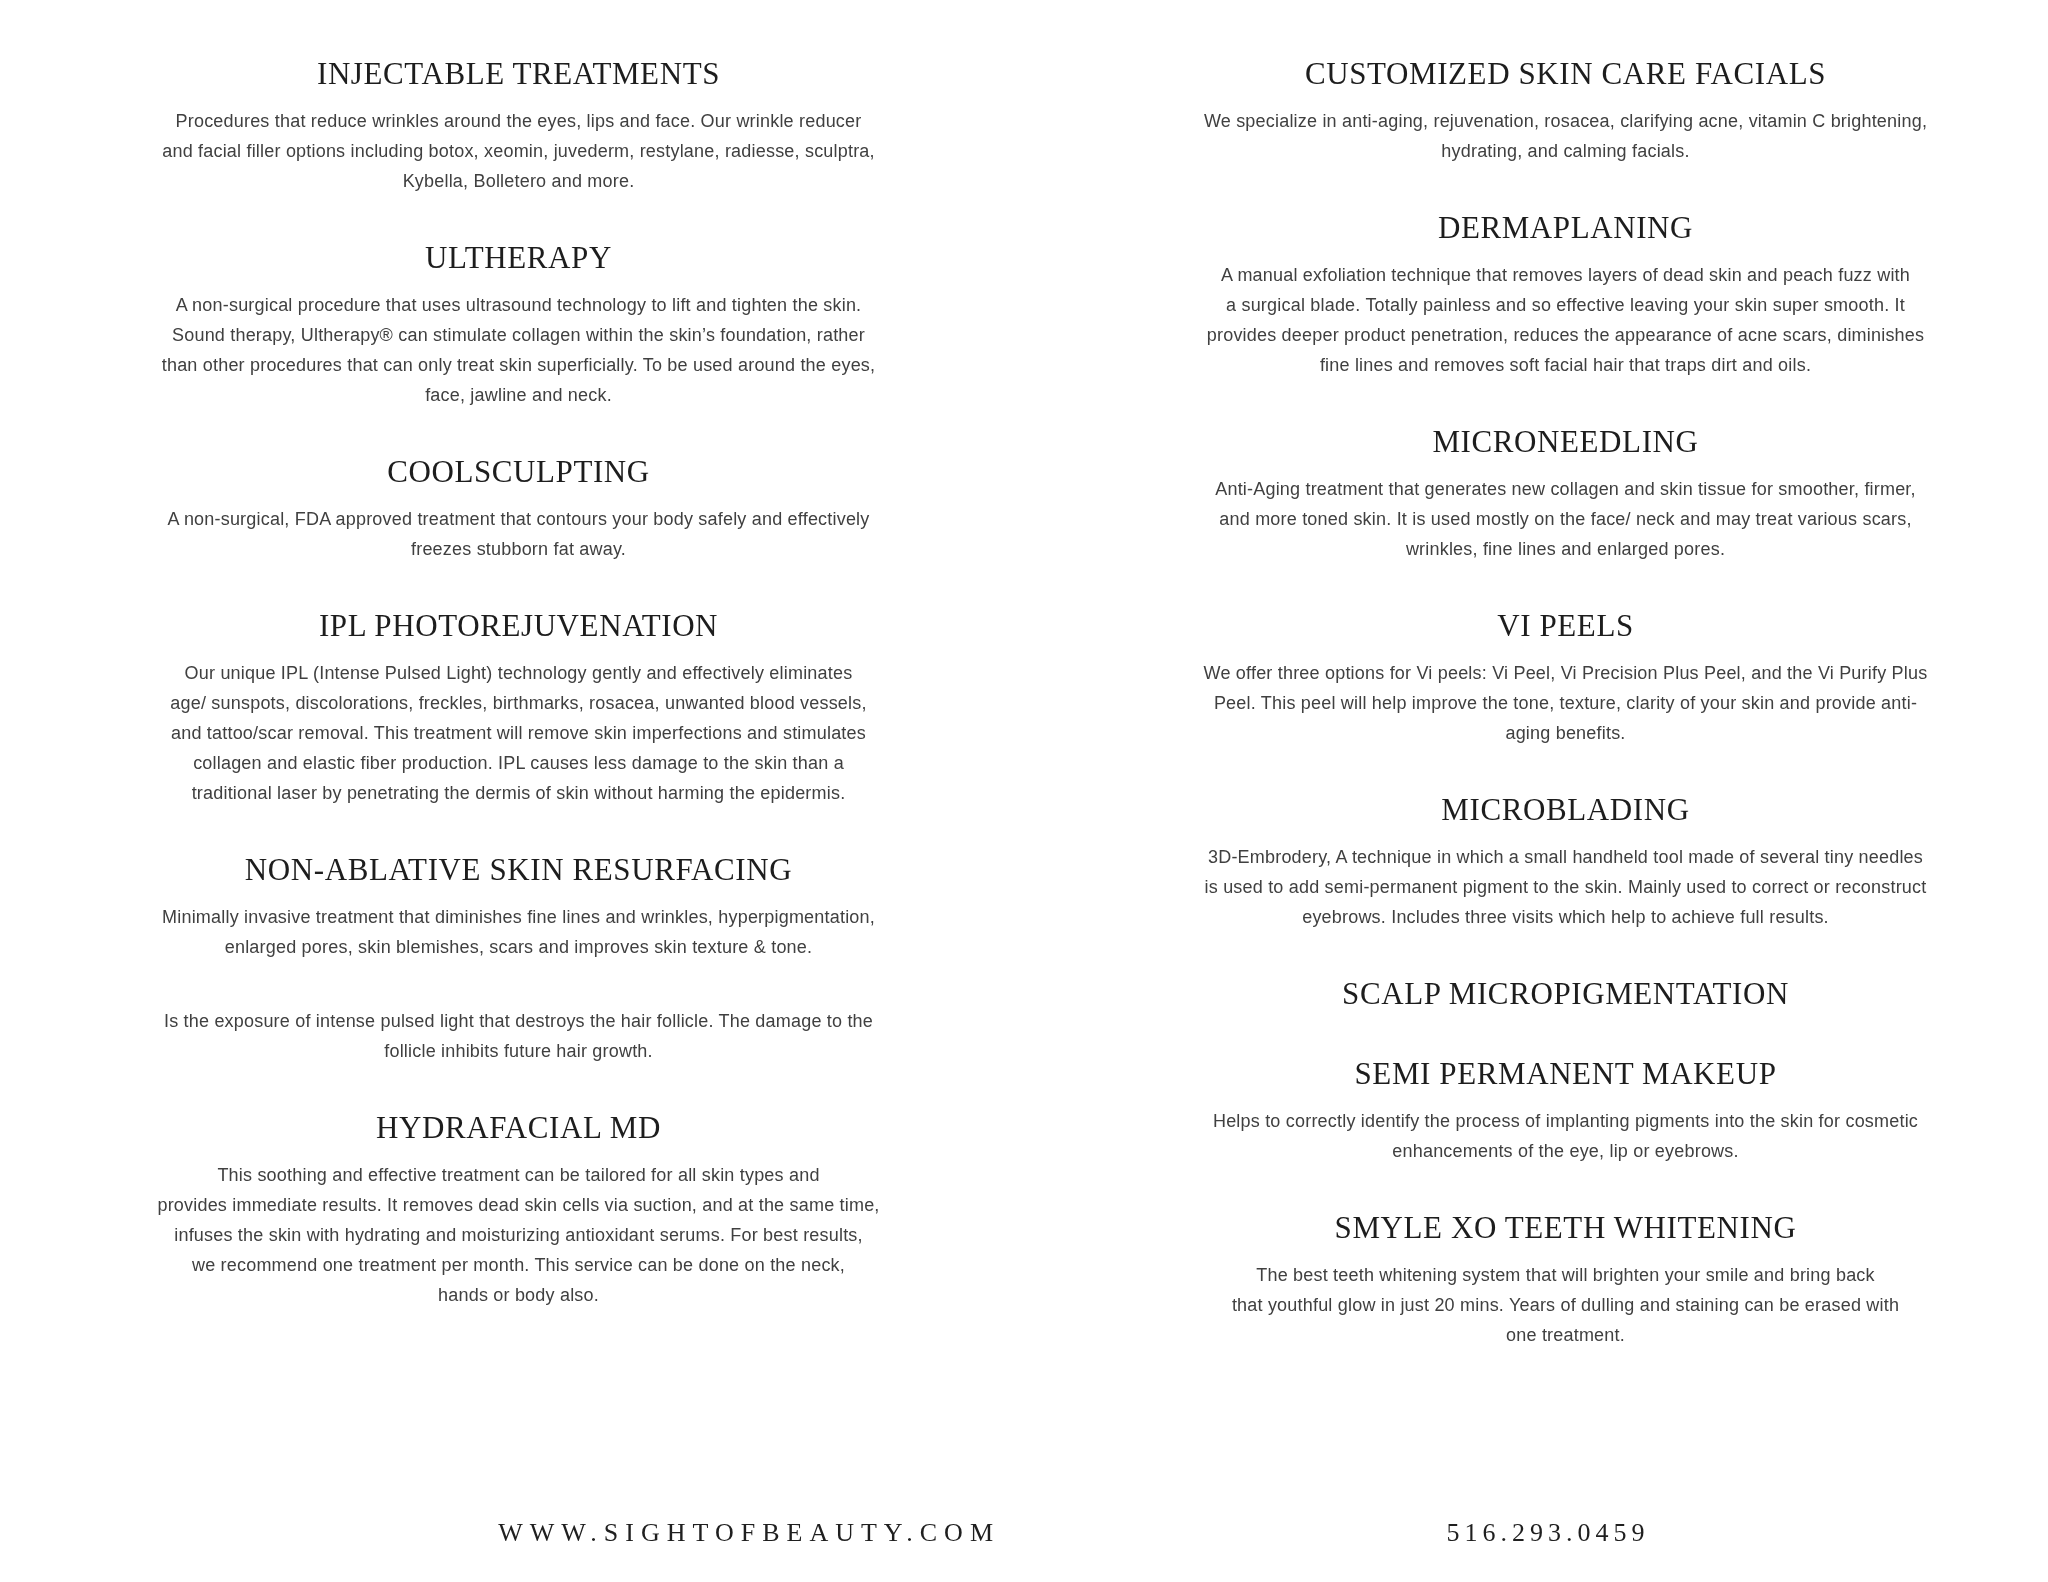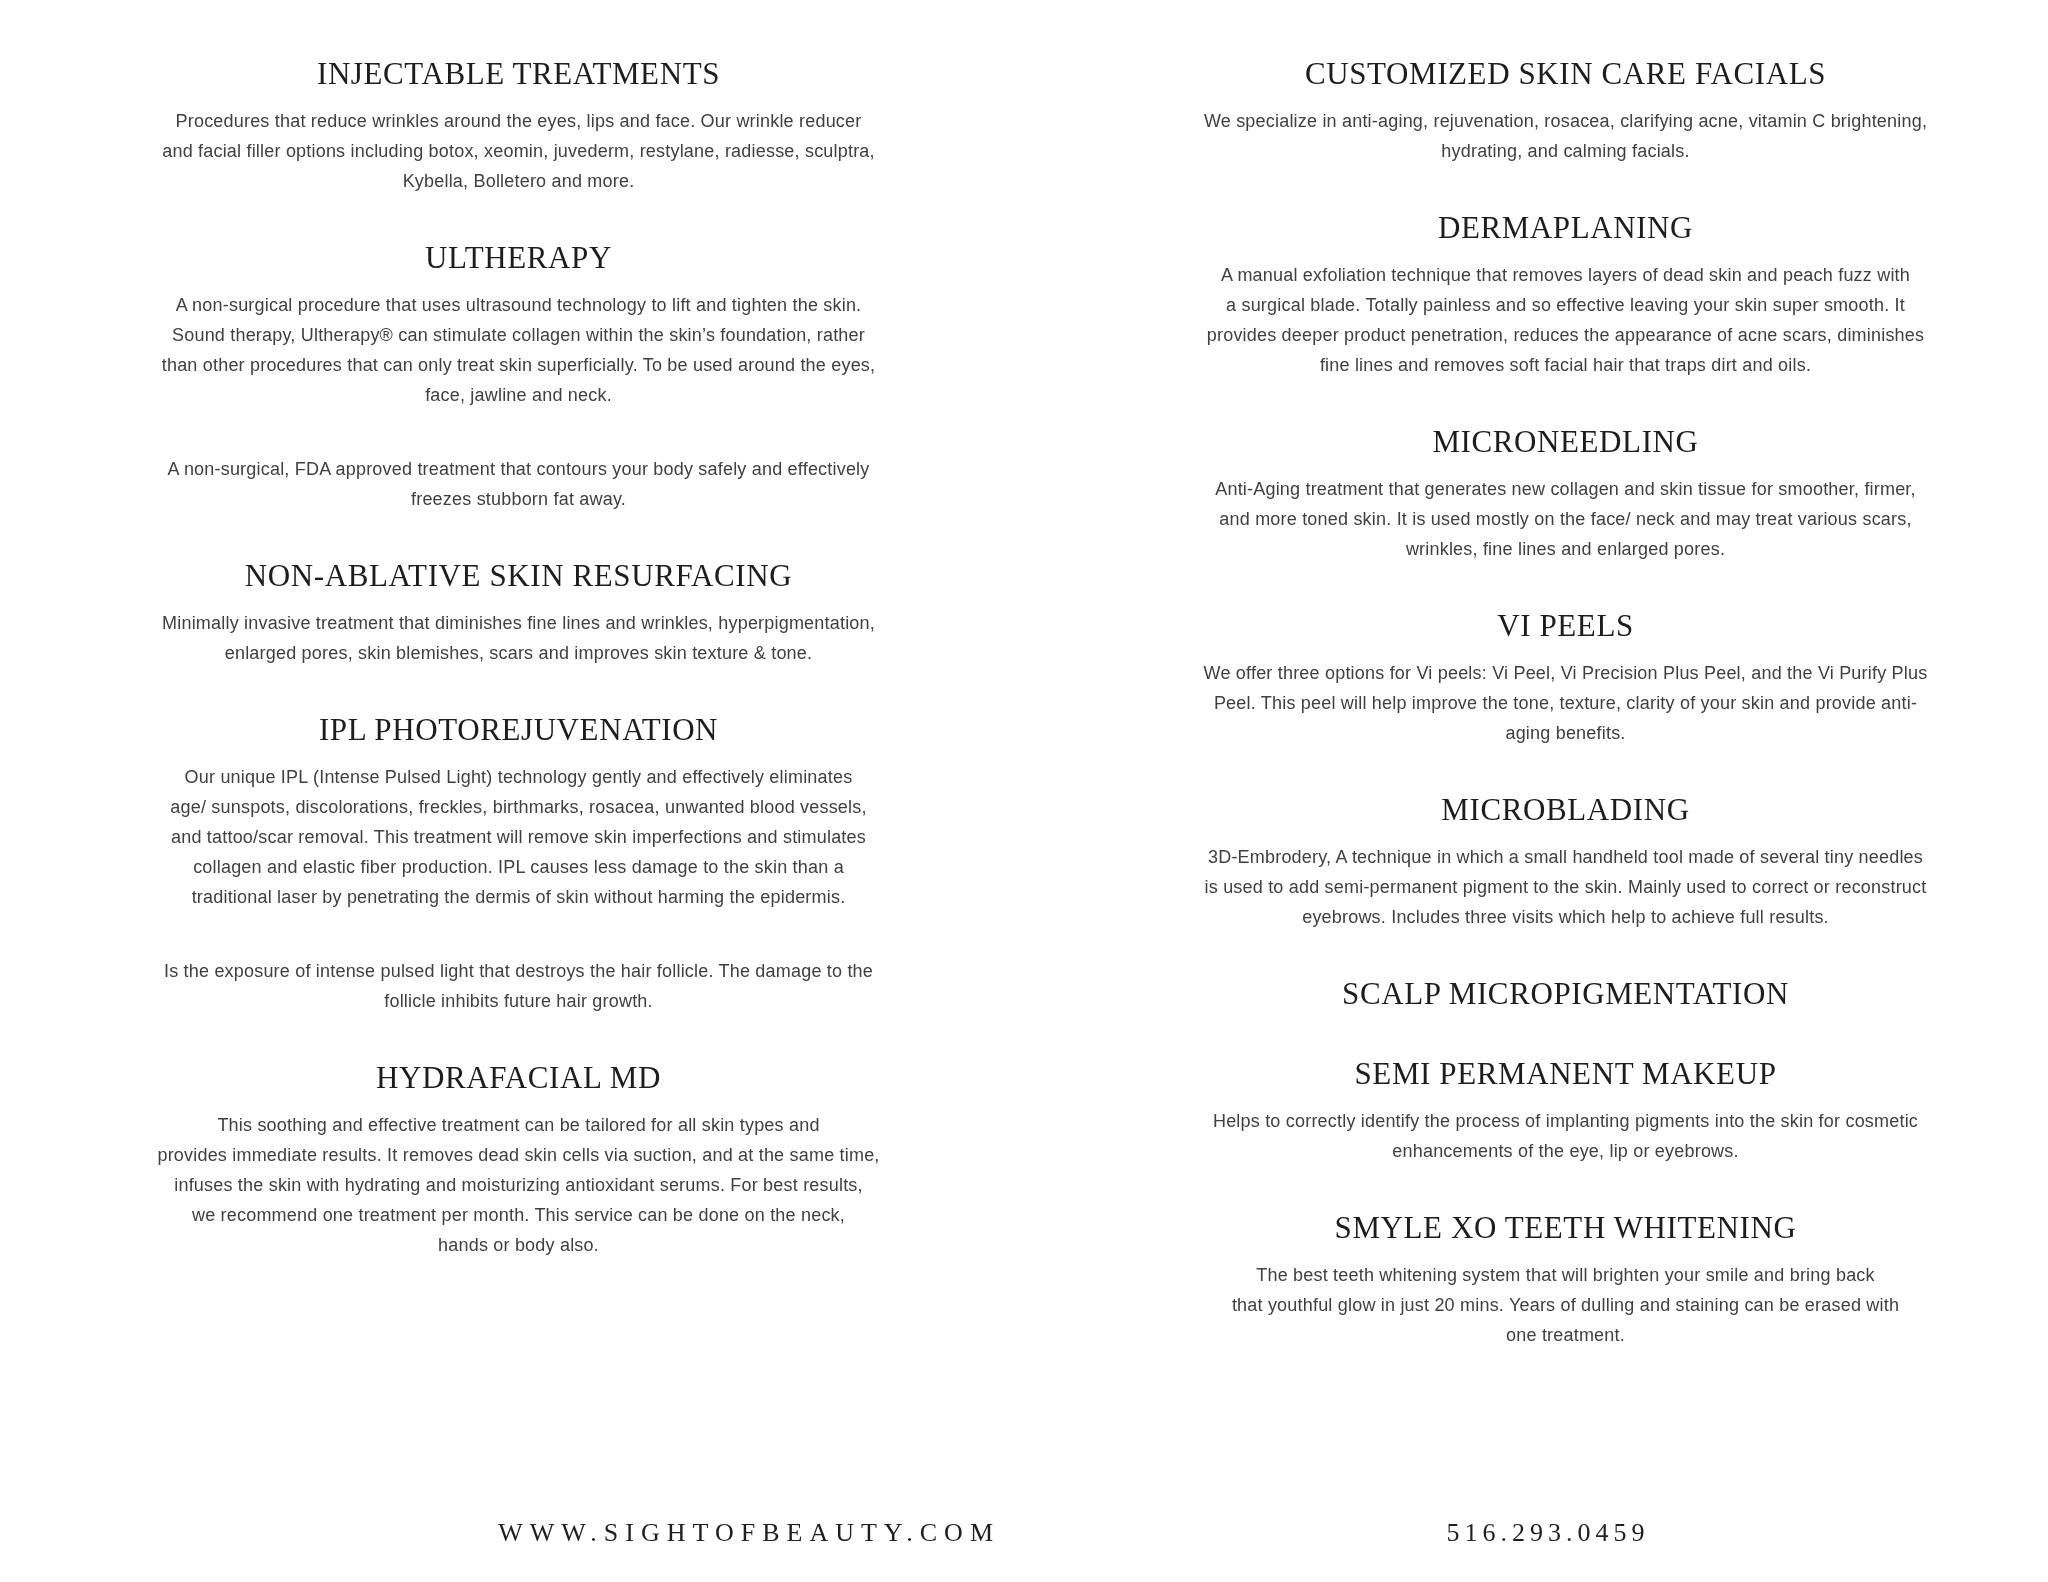--- a/index.html
+++ b/index.html
@@ -75,35 +75,36 @@
 Kybella, Bolletero and more.</p>
       </section>
       <section class="svc">
         <h2 class="svc-title">ULTHERAPY</h2>
         <p class="svc-desc">A non-surgical procedure that uses ultrasound technology to lift and tighten the skin.
 Sound therapy, Ultherapy® can stimulate collagen within the skin’s foundation, rather
 than other procedures that can only treat skin superficially. To be used around the eyes,
 face, jawline and neck.</p>
       </section>
       <section class="svc">
+        <h2 class="svc-title">COOLSCULPTING</h2>
         <p class="svc-desc">A non-surgical, FDA approved treatment that contours your body safely and effectively
 freezes stubborn fat away.</p>
-      </section>
-      <section class="svc">
-        <h2 class="svc-title">NON-ABLATIVE SKIN RESURFACING</h2>
-        <p class="svc-desc">Minimally invasive treatment that diminishes fine lines and wrinkles, hyperpigmentation,
-enlarged pores, skin blemishes, scars and improves skin texture &amp; tone.</p>
       </section>
       <section class="svc">
         <h2 class="svc-title">IPL PHOTOREJUVENATION</h2>
         <p class="svc-desc">Our unique IPL (Intense Pulsed Light) technology gently and effectively eliminates
 age/ sunspots, discolorations, freckles, birthmarks, rosacea, unwanted blood vessels,
 and tattoo/scar removal. This treatment will remove skin imperfections and stimulates
 collagen and elastic fiber production. IPL causes less damage to the skin than a
 traditional laser by penetrating the dermis of skin without harming the epidermis.</p>
+      </section>
+      <section class="svc">
+        <h2 class="svc-title">NON-ABLATIVE SKIN RESURFACING</h2>
+        <p class="svc-desc">Minimally invasive treatment that diminishes fine lines and wrinkles, hyperpigmentation,
+enlarged pores, skin blemishes, scars and improves skin texture &amp; tone.</p>
       </section>
       <section class="svc">
         <p class="svc-desc">Is the exposure of intense pulsed light that destroys the hair follicle. The damage to the
 follicle inhibits future hair growth.</p>
       </section>
       <section class="svc">
         <h2 class="svc-title">HYDRAFACIAL MD</h2>
         <p class="svc-desc">This soothing and effective treatment can be tailored for all skin types and
 provides immediate results. It removes dead skin cells via suction, and at the same time,
 infuses the skin with hydrating and moisturizing antioxidant serums. For best results,

